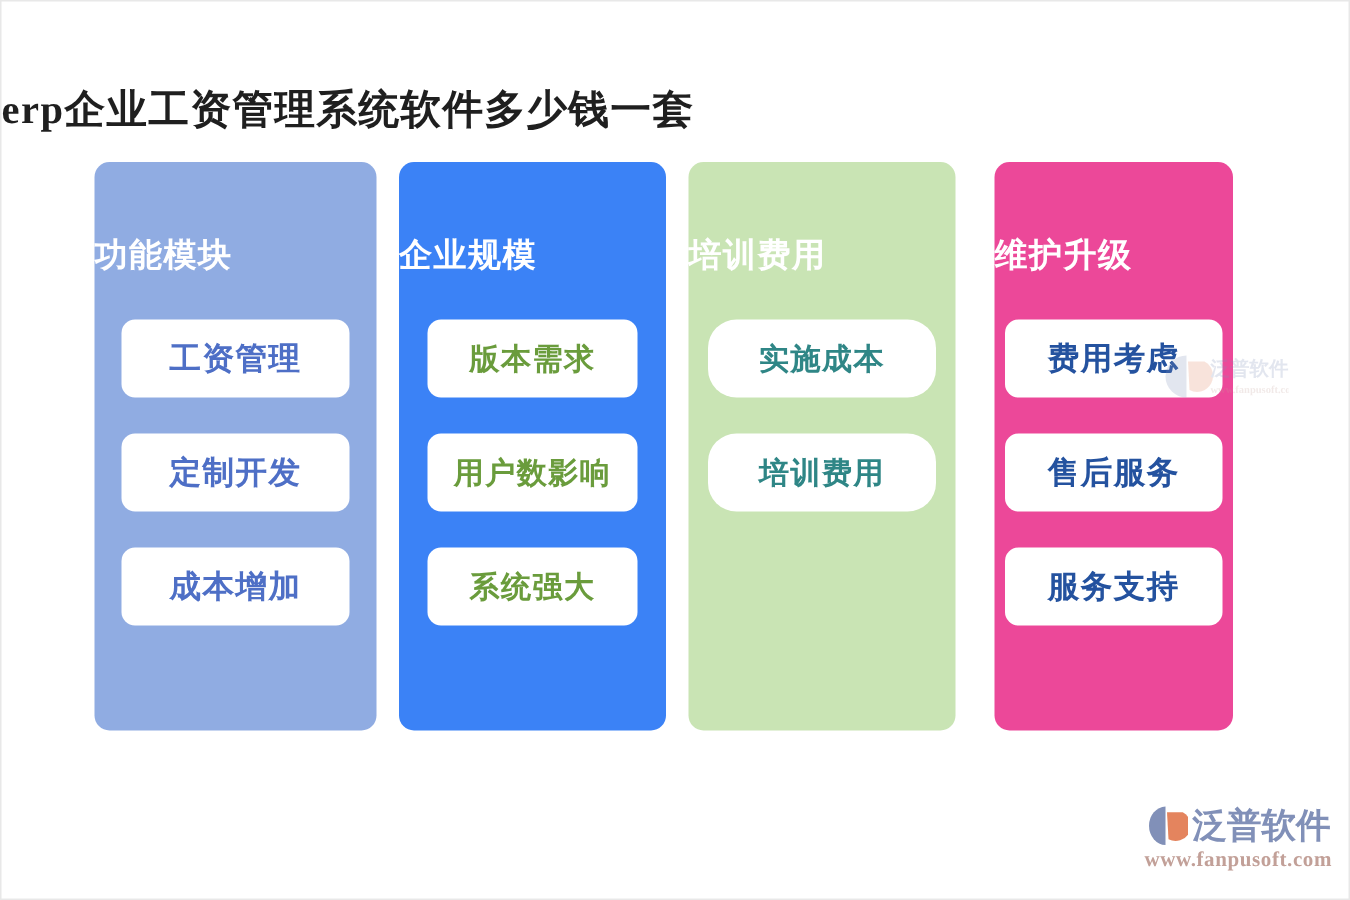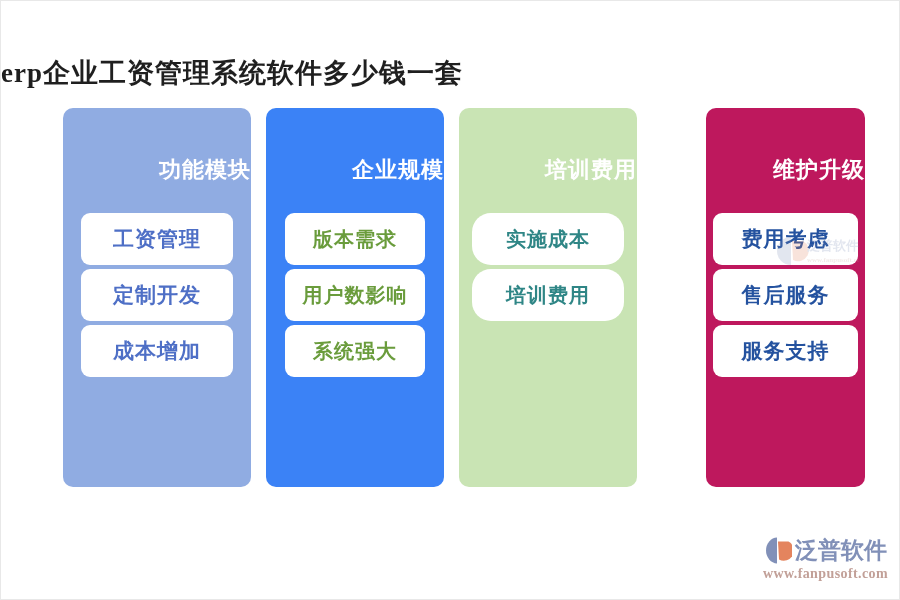--- a/index.html
+++ b/index.html
@@ -51,47 +51,47 @@
     position: absolute;
     top: 0;
     height: 379px;
     border-radius: 10px;
     box-sizing: border-box;
   }
 
   .col-0 { left: 0px;   width: 188px; background: #90ACE2; }
   .col-1 { left: 203px; width: 178px; background: #3b82f6; }
   .col-2 { left: 396px; width: 178px; background: #C9E4B4; }
-  .col-3 { left: 643px; width: 159px; background: #be185d; }
+  .col-3 { left: 600px; width: 159px; background: #ec4899; }
 
   .col-header {
     position: absolute;
     left: 0;
     top: 0;
     width: 100%;
-    text-align: right;
+    text-align: left;
     padding-top: 47px;
     font-family: "Liberation Serif", "DejaVu Serif", serif;
     font-size: 22px;
     font-weight: bold;
     color: #ffffff;
     letter-spacing: 1px;
     box-sizing: border-box;
     white-space: nowrap;
   }
 
   .col-items {
     position: absolute;
     left: 0;
     top: 105px;
     width: 100%;
   }
 
   .item-box {
-    margin: 0 auto 4px auto;
+    margin: 0 auto 24px auto;
     height: 52px;
     background: #ffffff;
     border-radius: 9px;
     display: flex;
     align-items: center;
     justify-content: center;
     font-family: Liberation Mono, monospace;
     font-size: 21px;
     font-weight: bold;
     letter-spacing: 1px;

